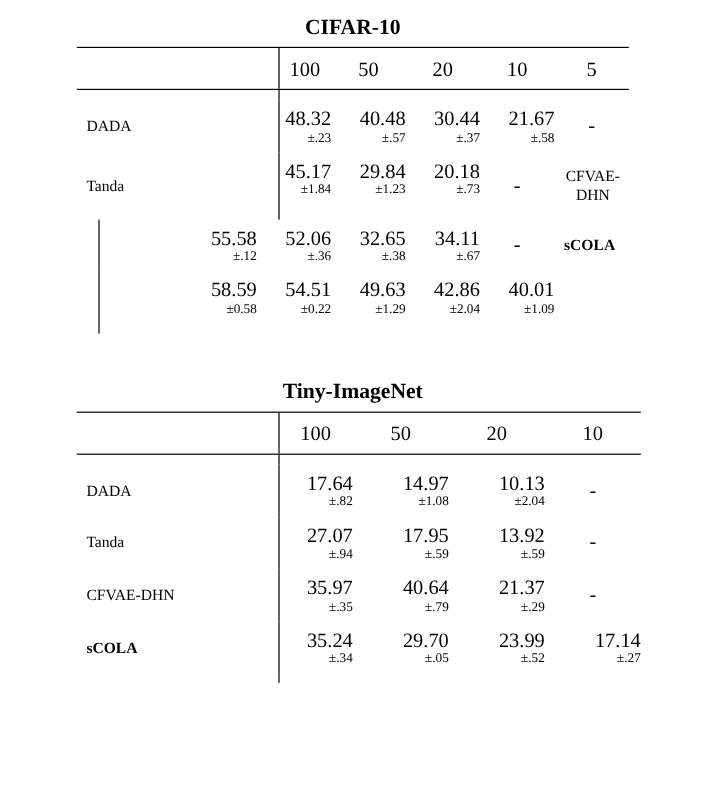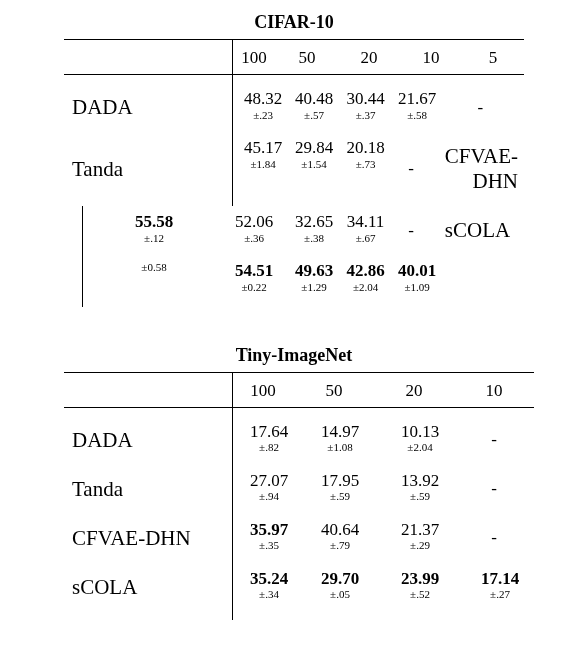--- a/index.html
+++ b/index.html
@@ -5,25 +5,25 @@
   html,body{margin:0;padding:0;background:#fff;font-family:"Times New Roman",Times,serif;color:#000;}
   .page{width:492px;margin:0 auto;padding:12px 16px 40px 16px;box-sizing:border-box;}
   .tbl{margin-bottom:38px;}
   .title{text-align:center;font-weight:bold;font-size:18px;margin-bottom:6px;}
   .grid{display:grid;}
   .grid.c6{grid-template-columns:150px repeat(5,1fr);}
   .grid.c5{grid-template-columns:150px repeat(4,1fr);width:470px;}
   .tophr{border-top:1.5px solid #000;height:0;}
   .midhr{border-top:1px solid #000;height:0;}
   .hdrcell{font-size:17px;text-align:center;padding:8px 0 6px 0;}
-  .stubcell{font-size:21px;text-align:right;padding:12px 6px 12px 8px;display:flex;align-items:center;}
-  .stubcell.bold{font-weight:normal;}
-  .valcell{text-align:center;padding:6px 0 6px 12px;}
+  .stubcell{font-size:13px;text-align:center;padding:12px 6px 12px 8px;display:flex;align-items:center;}
+  .stubcell.bold{font-weight:bold;}
+  .valcell{text-align:right;padding:6px 0 6px 2px;}
   .valmain{font-size:17px;line-height:1.15;}
-  .valmain.bold{font-weight:bold;}
+  .valmain.bold{font-weight:normal;}
   .valstd{font-size:11px;line-height:1.1;color:#000;}
   .dash{font-size:17px;text-align:center;display:flex;align-items:center;justify-content:center;}
   .withsep{position:relative;margin-left:18px;}
   .withsep::before{content:"";position:absolute;left:0;top:0;bottom:0;width:1px;background:#000;}
   .rowgap{height:8px;}
 </style>
 </head>
 <body>
 <div class="page">
 
@@ -64,21 +64,21 @@
           <div class="valstd">±.58</div>
         </div>
         <div class="dash">-</div>
         <div class="stubcell">Tanda</div>
         <div class="valcell withsep">
           <div class="valmain">45.17</div>
           <div class="valstd">±1.84</div>
         </div>
         <div class="valcell">
           <div class="valmain">29.84</div>
-          <div class="valstd">±1.54</div>
+          <div class="valstd">±1.23</div>
         </div>
         <div class="valcell">
           <div class="valmain">20.18</div>
           <div class="valstd">±.73</div>
         </div>
         <div class="dash">-</div>
         <div class="stubcell">CFVAE-DHN</div>
         <div class="valcell withsep">
           <div class="valmain bold">55.58</div>
           <div class="valstd">±.12</div>
@@ -91,20 +91,21 @@
           <div class="valmain">32.65</div>
           <div class="valstd">±.38</div>
         </div>
         <div class="valcell">
           <div class="valmain">34.11</div>
           <div class="valstd">±.67</div>
         </div>
         <div class="dash">-</div>
         <div class="stubcell bold">sCOLA</div>
         <div class="valcell withsep">
+          <div class="valmain bold">58.59</div>
           <div class="valstd">±0.58</div>
         </div>
         <div class="valcell">
           <div class="valmain bold">54.51</div>
           <div class="valstd">±0.22</div>
         </div>
         <div class="valcell">
           <div class="valmain bold">49.63</div>
           <div class="valstd">±1.29</div>
         </div>

